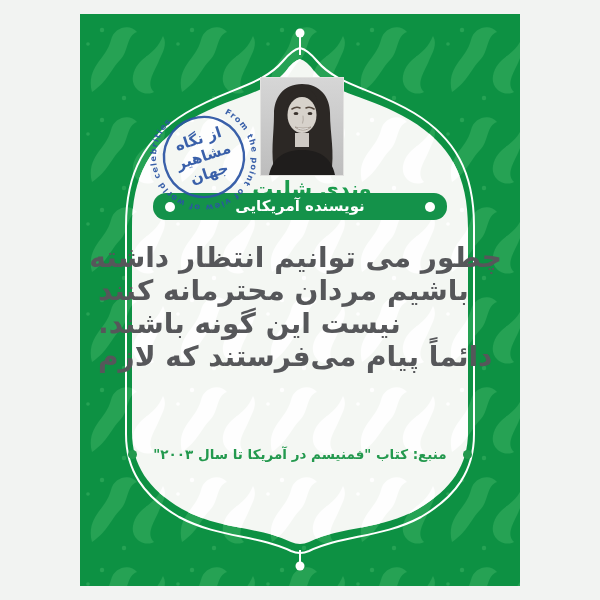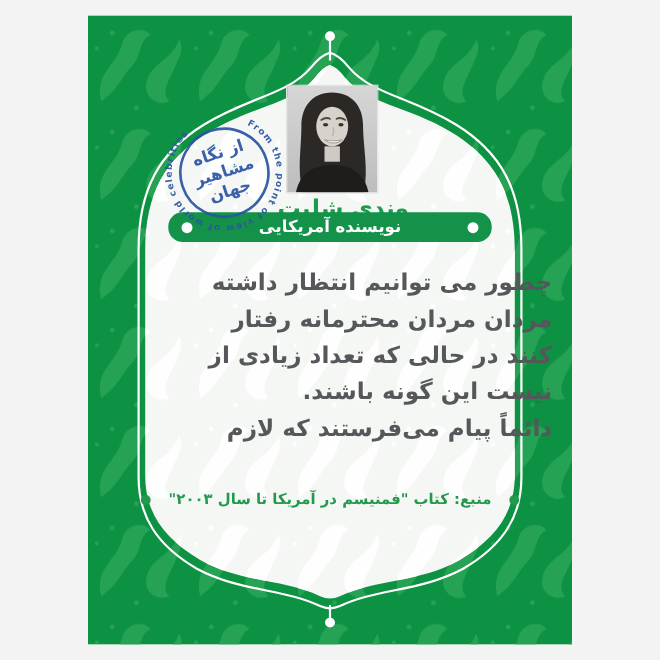--- a/index.html
+++ b/index.html
@@ -9,22 +9,22 @@
   .bg-svg{position:absolute;left:0;top:0;width:440px;height:572px;display:block;}
   .photo{position:absolute;left:181px;top:64px;width:82px;height:97px;outline:1px solid #e2e2e0;}
   .photo svg{display:block;width:82px;height:97px;}
   .name{position:absolute;left:0;right:0;top:162px;height:28px;line-height:26px;text-align:center;
         font-size:21px;font-weight:bold;color:#1b9c4d;margin-left:24px;}
   .rolebar{position:absolute;left:73px;top:179px;width:294px;height:27px;background:#14924a;
         border-radius:13px;display:flex;align-items:center;justify-content:flex-start;
         padding:0 12px;box-sizing:border-box;}
   .bardot{width:10px;height:10px;border-radius:50%;background:#ffffff;flex:0 0 auto;}
   .role{flex:1;text-align:center;color:#ffffff;font-size:15px;font-weight:bold;line-height:25px;}
-  .quote{position:absolute;left:18px;right:18px;top:227px;text-align:right;color:#56575a;
-        font-size:21px;font-weight:bold;line-height:33px;}
+  .quote{position:absolute;left:18px;right:18px;top:227px;text-align:left;color:#56575a;
+        font-size:28px;font-weight:bold;line-height:33px;}
   .qline{white-space:nowrap;}
   .source{position:absolute;left:0;right:0;top:432px;display:flex;align-items:center;
         justify-content:center;gap:16px;}
   .sdot{width:9px;height:9px;border-radius:50%;background:#23994e;flex:0 0 auto;}
   .stext{font-size:13.5px;font-weight:bold;color:#23994e;}
   .stamp{position:absolute;left:64px;top:83px;width:120px;height:120px;opacity:0.93;}
   .stamp-en{font-family:"DejaVu Sans",sans-serif;font-size:8.2px;font-weight:bold;
         fill:#2c55a4;letter-spacing:1.1px;}
   .stamp-fa{font-family:"DejaVu Sans",sans-serif;font-size:15px;font-weight:bold;fill:#2c55a4;
         text-anchor:middle;}
@@ -106,22 +106,21 @@
     <div class="name" dir="rtl">وندی شلیت</div>
 
     <div class="rolebar">
       <span class="bardot"></span>
       <span class="role" dir="rtl">نویسنده آمریکایی</span>
       <span class="bardot"></span>
     </div>
 
     <div class="quote" dir="rtl">
       <div class="qline">چطور می توانیم انتظار داشته</div>
-      <div class="qline">مردان مردان محترمانه رفتار</div>
-      <div class="qline">کنند در حالی که تعداد زیادی از</div>
+      <div class="qline">باشیم مردان محترمانه کنند</div>
       <div class="qline">نیست این گونه باشند.</div>
       <div class="qline">دائماً پیام می‌فرستند که لازم</div>
     </div>
 
     <div class="source">
       <span class="sdot"></span>
       <span class="stext" dir="rtl">منبع: کتاب "فمنیسم در آمریکا تا سال ۲۰۰۳"</span>
       <span class="sdot"></span>
     </div>
 

